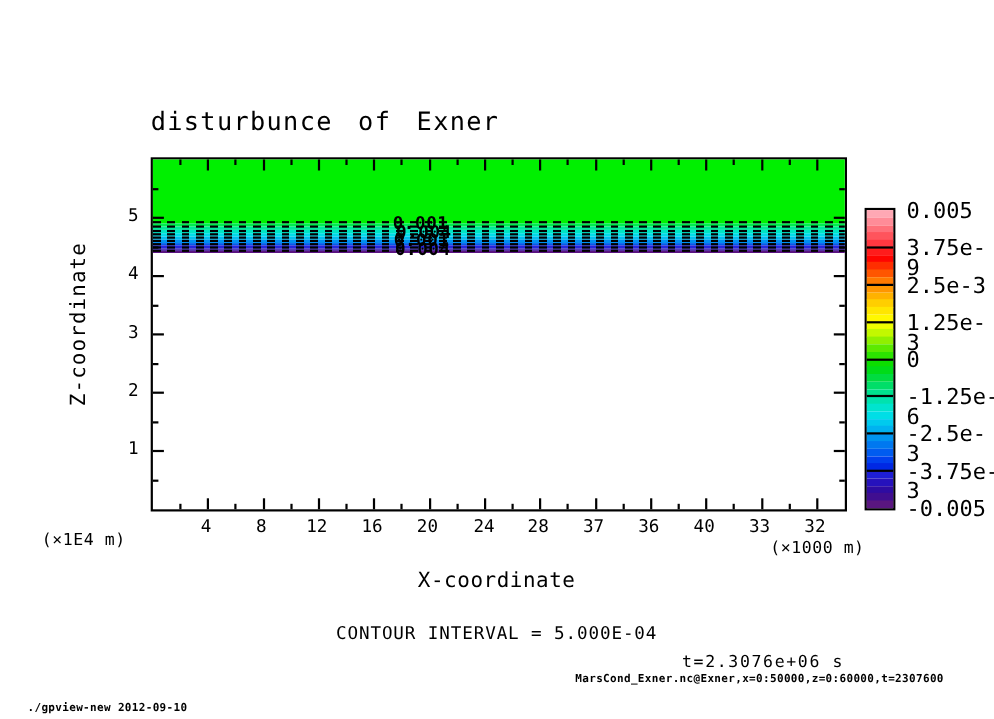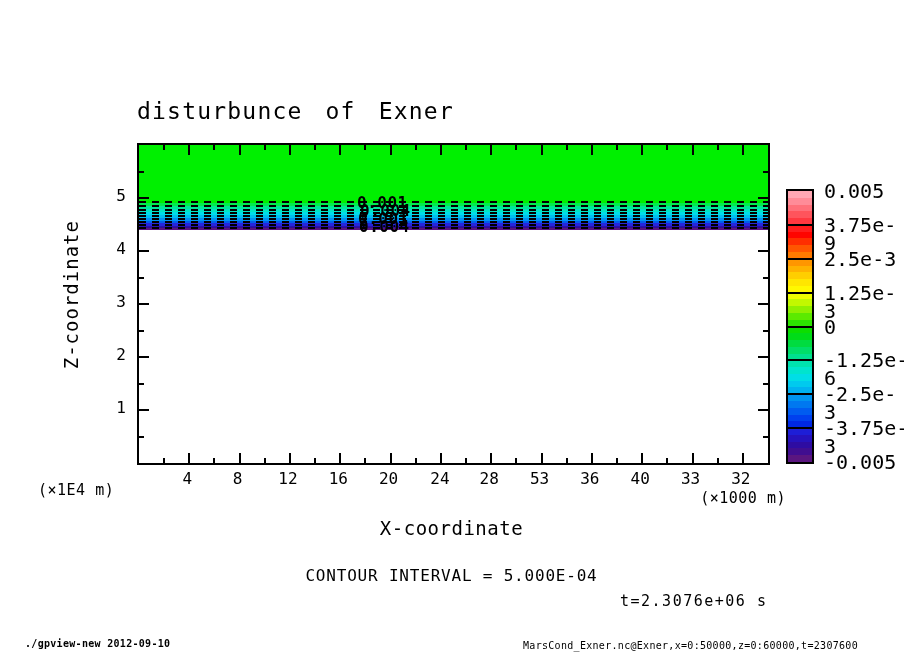--- a/index.html
+++ b/index.html
@@ -37,21 +37,21 @@
   #x-axis-title{left:137px;top:517px;width:629px;text-align:center;font-size:19px;letter-spacing:0.5px;}
   #y-axis-unit{left:38px;top:481px;font-size:15px;letter-spacing:0.5px;}
   #x-axis-unit{right:118px;top:489px;font-size:15px;letter-spacing:0.5px;}
   #contour-interval{left:137px;top:566px;width:629px;text-align:center;font-size:16px;letter-spacing:0.8px;}
   #time-label{left:620px;top:592px;font-size:15px;letter-spacing:1.5px;}
   #colorbar{left:786px;top:189px;width:24px;height:271px;border:2px solid #000;}
   .cb-strip{position:absolute;left:0;width:100%;}
   .cb-line{position:absolute;left:0;width:100%;height:2px;background:#000;}
   .cb-label{position:absolute;left:824px;font-size:20px;height:18px;line-height:18px;}
   #footer-left{left:25px;top:638px;font-size:10px;font-weight:bold;letter-spacing:0.3px;}
-  #footer-right{right:46px;top:640px;font-size:10px;font-weight:normal;letter-spacing:0.3px;}
+  #footer-right{right:46px;top:612px;font-size:10px;font-weight:bold;letter-spacing:0.3px;}
 </style>
 </head>
 <body>
 
 <div class="abs" id="title">disturbunce of Exner</div>
 
 <div class="abs" id="y-axis-title">Z-coordinate</div>
 
 <div class="abs" id="plot-frame">
 
@@ -153,21 +153,21 @@
   </div>
 
 <div id="x-ticks-labels">
     <div class="abs xlab" style="left: 167.32px;">4</div>
     <div class="abs xlab" style="left: 217.64px;">8</div>
     <div class="abs xlab" style="left: 267.96px;">12</div>
     <div class="abs xlab" style="left: 318.28px;">16</div>
     <div class="abs xlab" style="left: 368.6px;">20</div>
     <div class="abs xlab" style="left: 420px;">24</div>
     <div class="abs xlab" style="left: 469.24px;">28</div>
-    <div class="abs xlab" style="left: 519.56px;">53</div>
+    <div class="abs xlab" style="left: 519.56px;">37</div>
     <div class="abs xlab" style="left: 569.88px;">36</div>
     <div class="abs xlab" style="left: 620.2px;">40</div>
     <div class="abs xlab" style="left: 670.52px;">33</div>
     <div class="abs xlab" style="left: 720.84px;">32</div>
   </div>
 <div id="y-ticks-labels">
     <div class="abs ylab" style="left: 96px; top: 399px;">1</div>
     <div class="abs ylab" style="left: 96px; top: 346px;">2</div>
     <div class="abs ylab" style="left: 96px; top: 293px;">3</div>
     <div class="abs ylab" style="left: 96px; top: 240px;">4</div>

